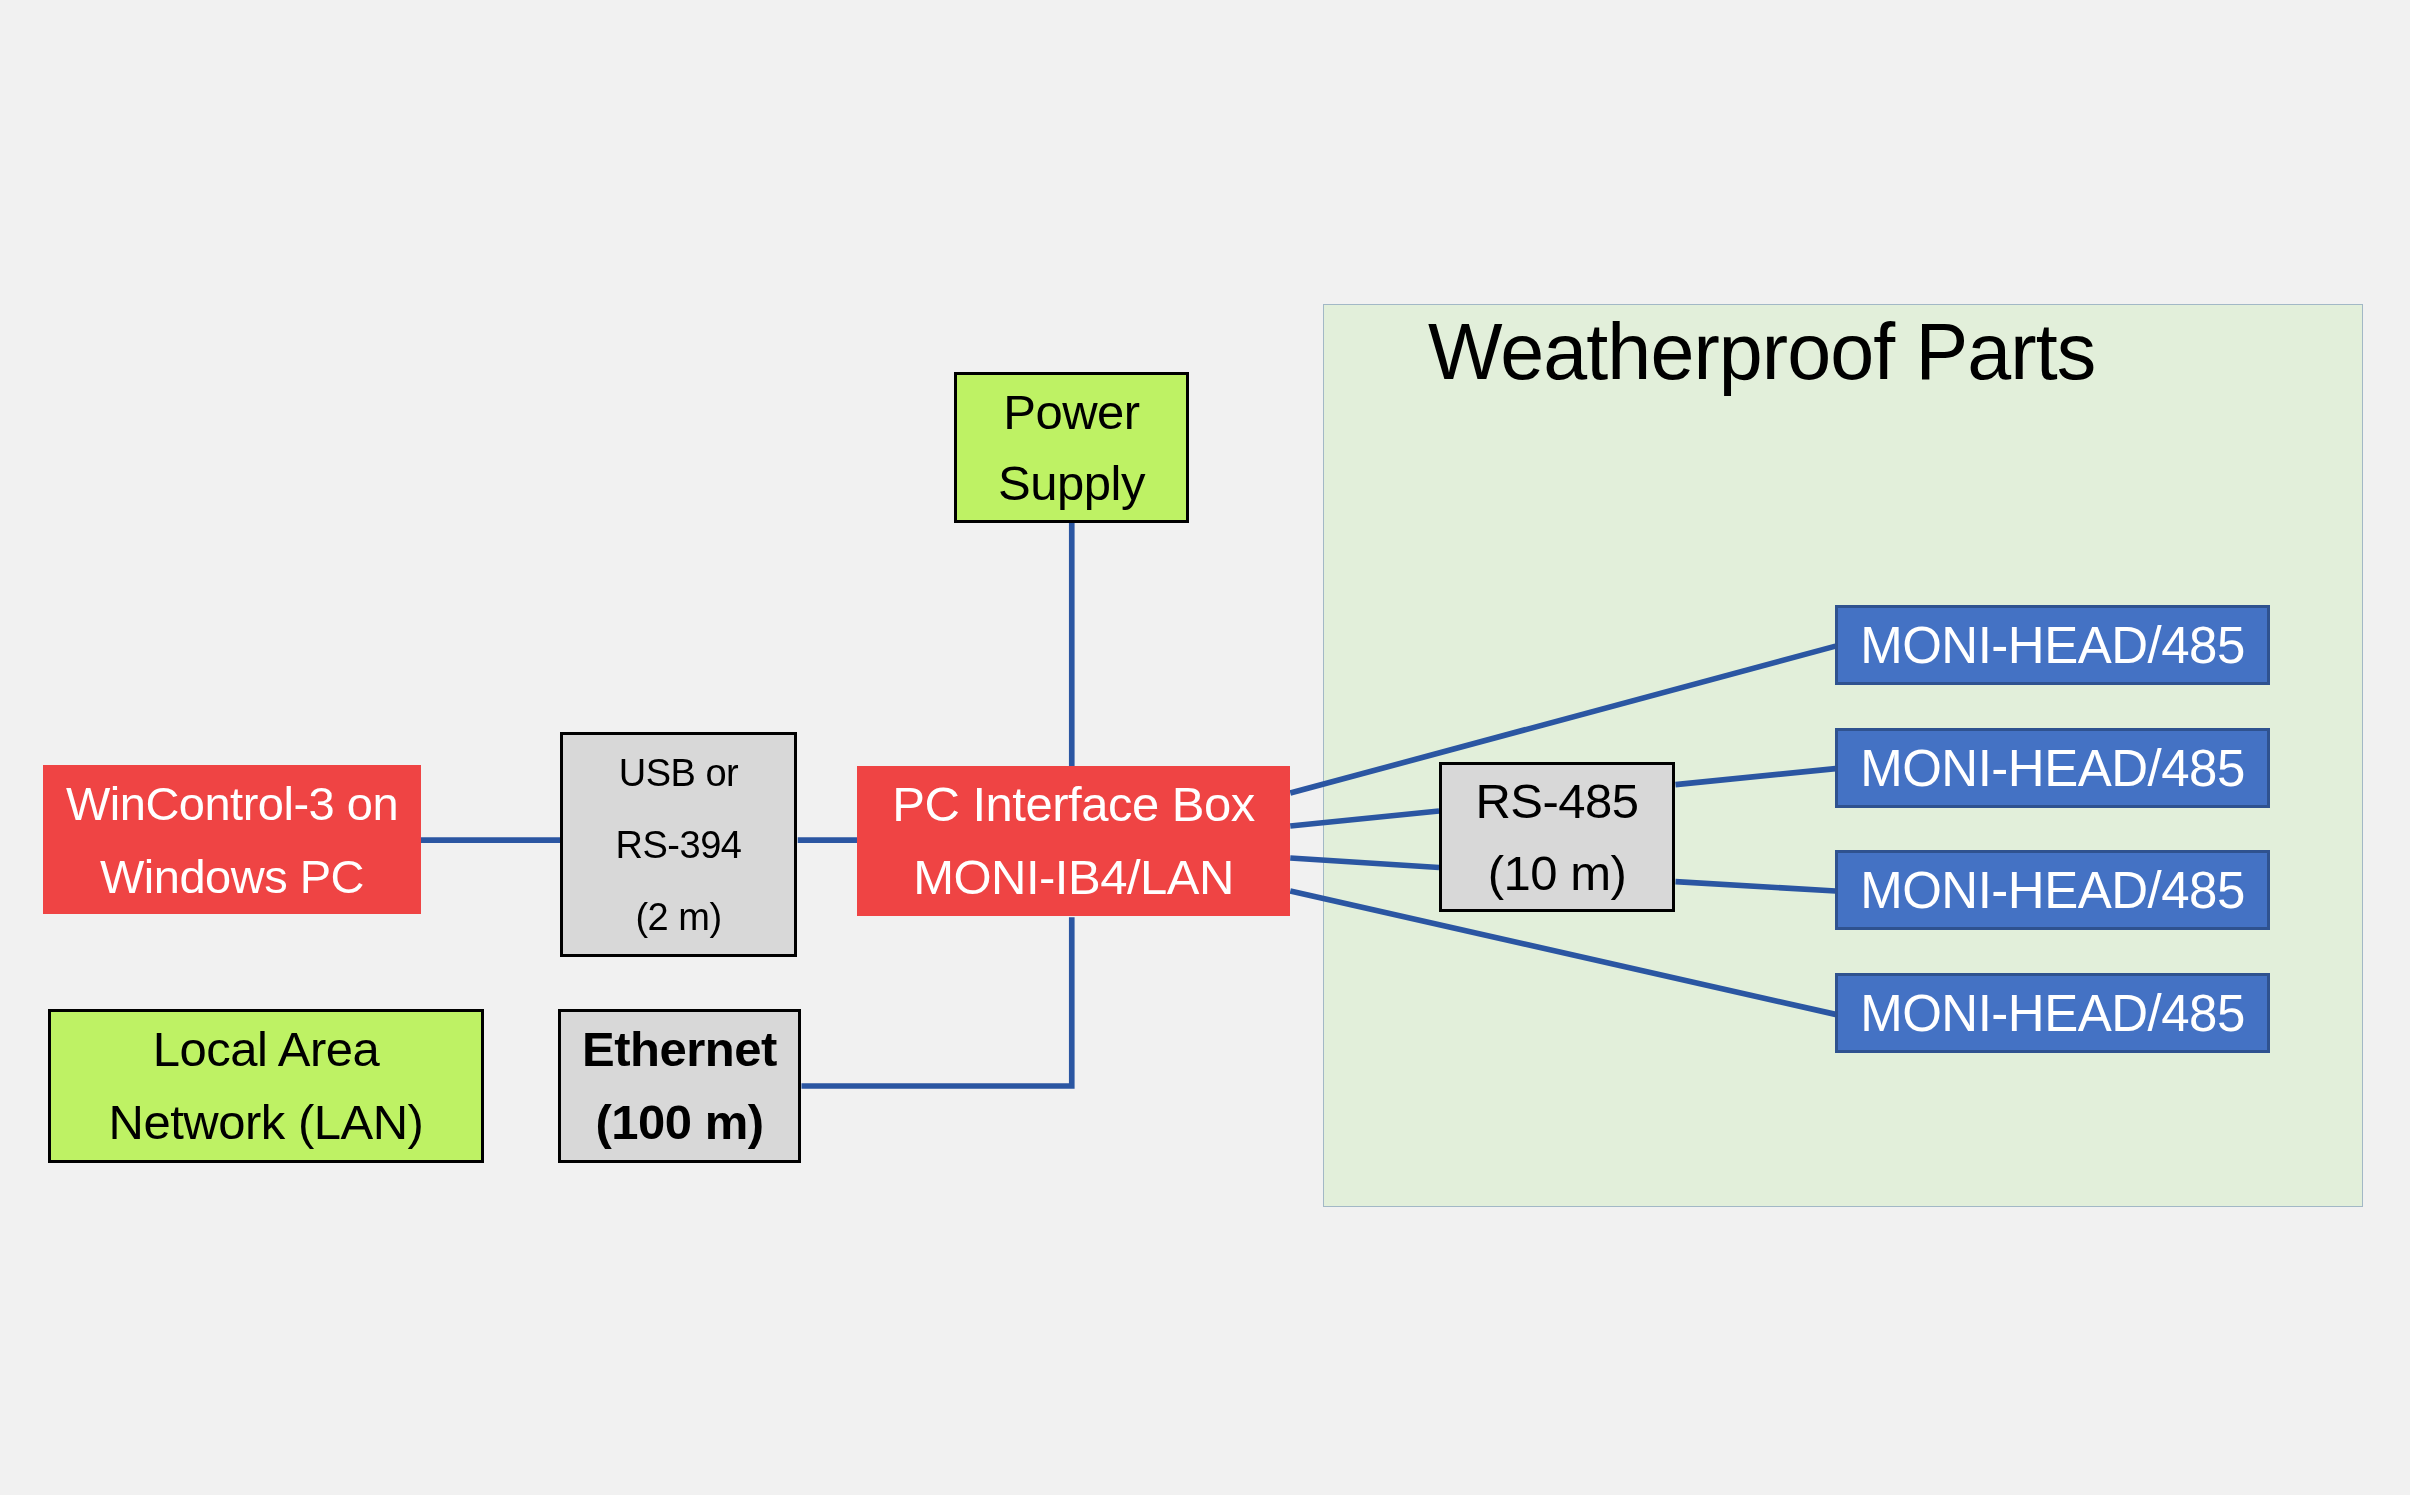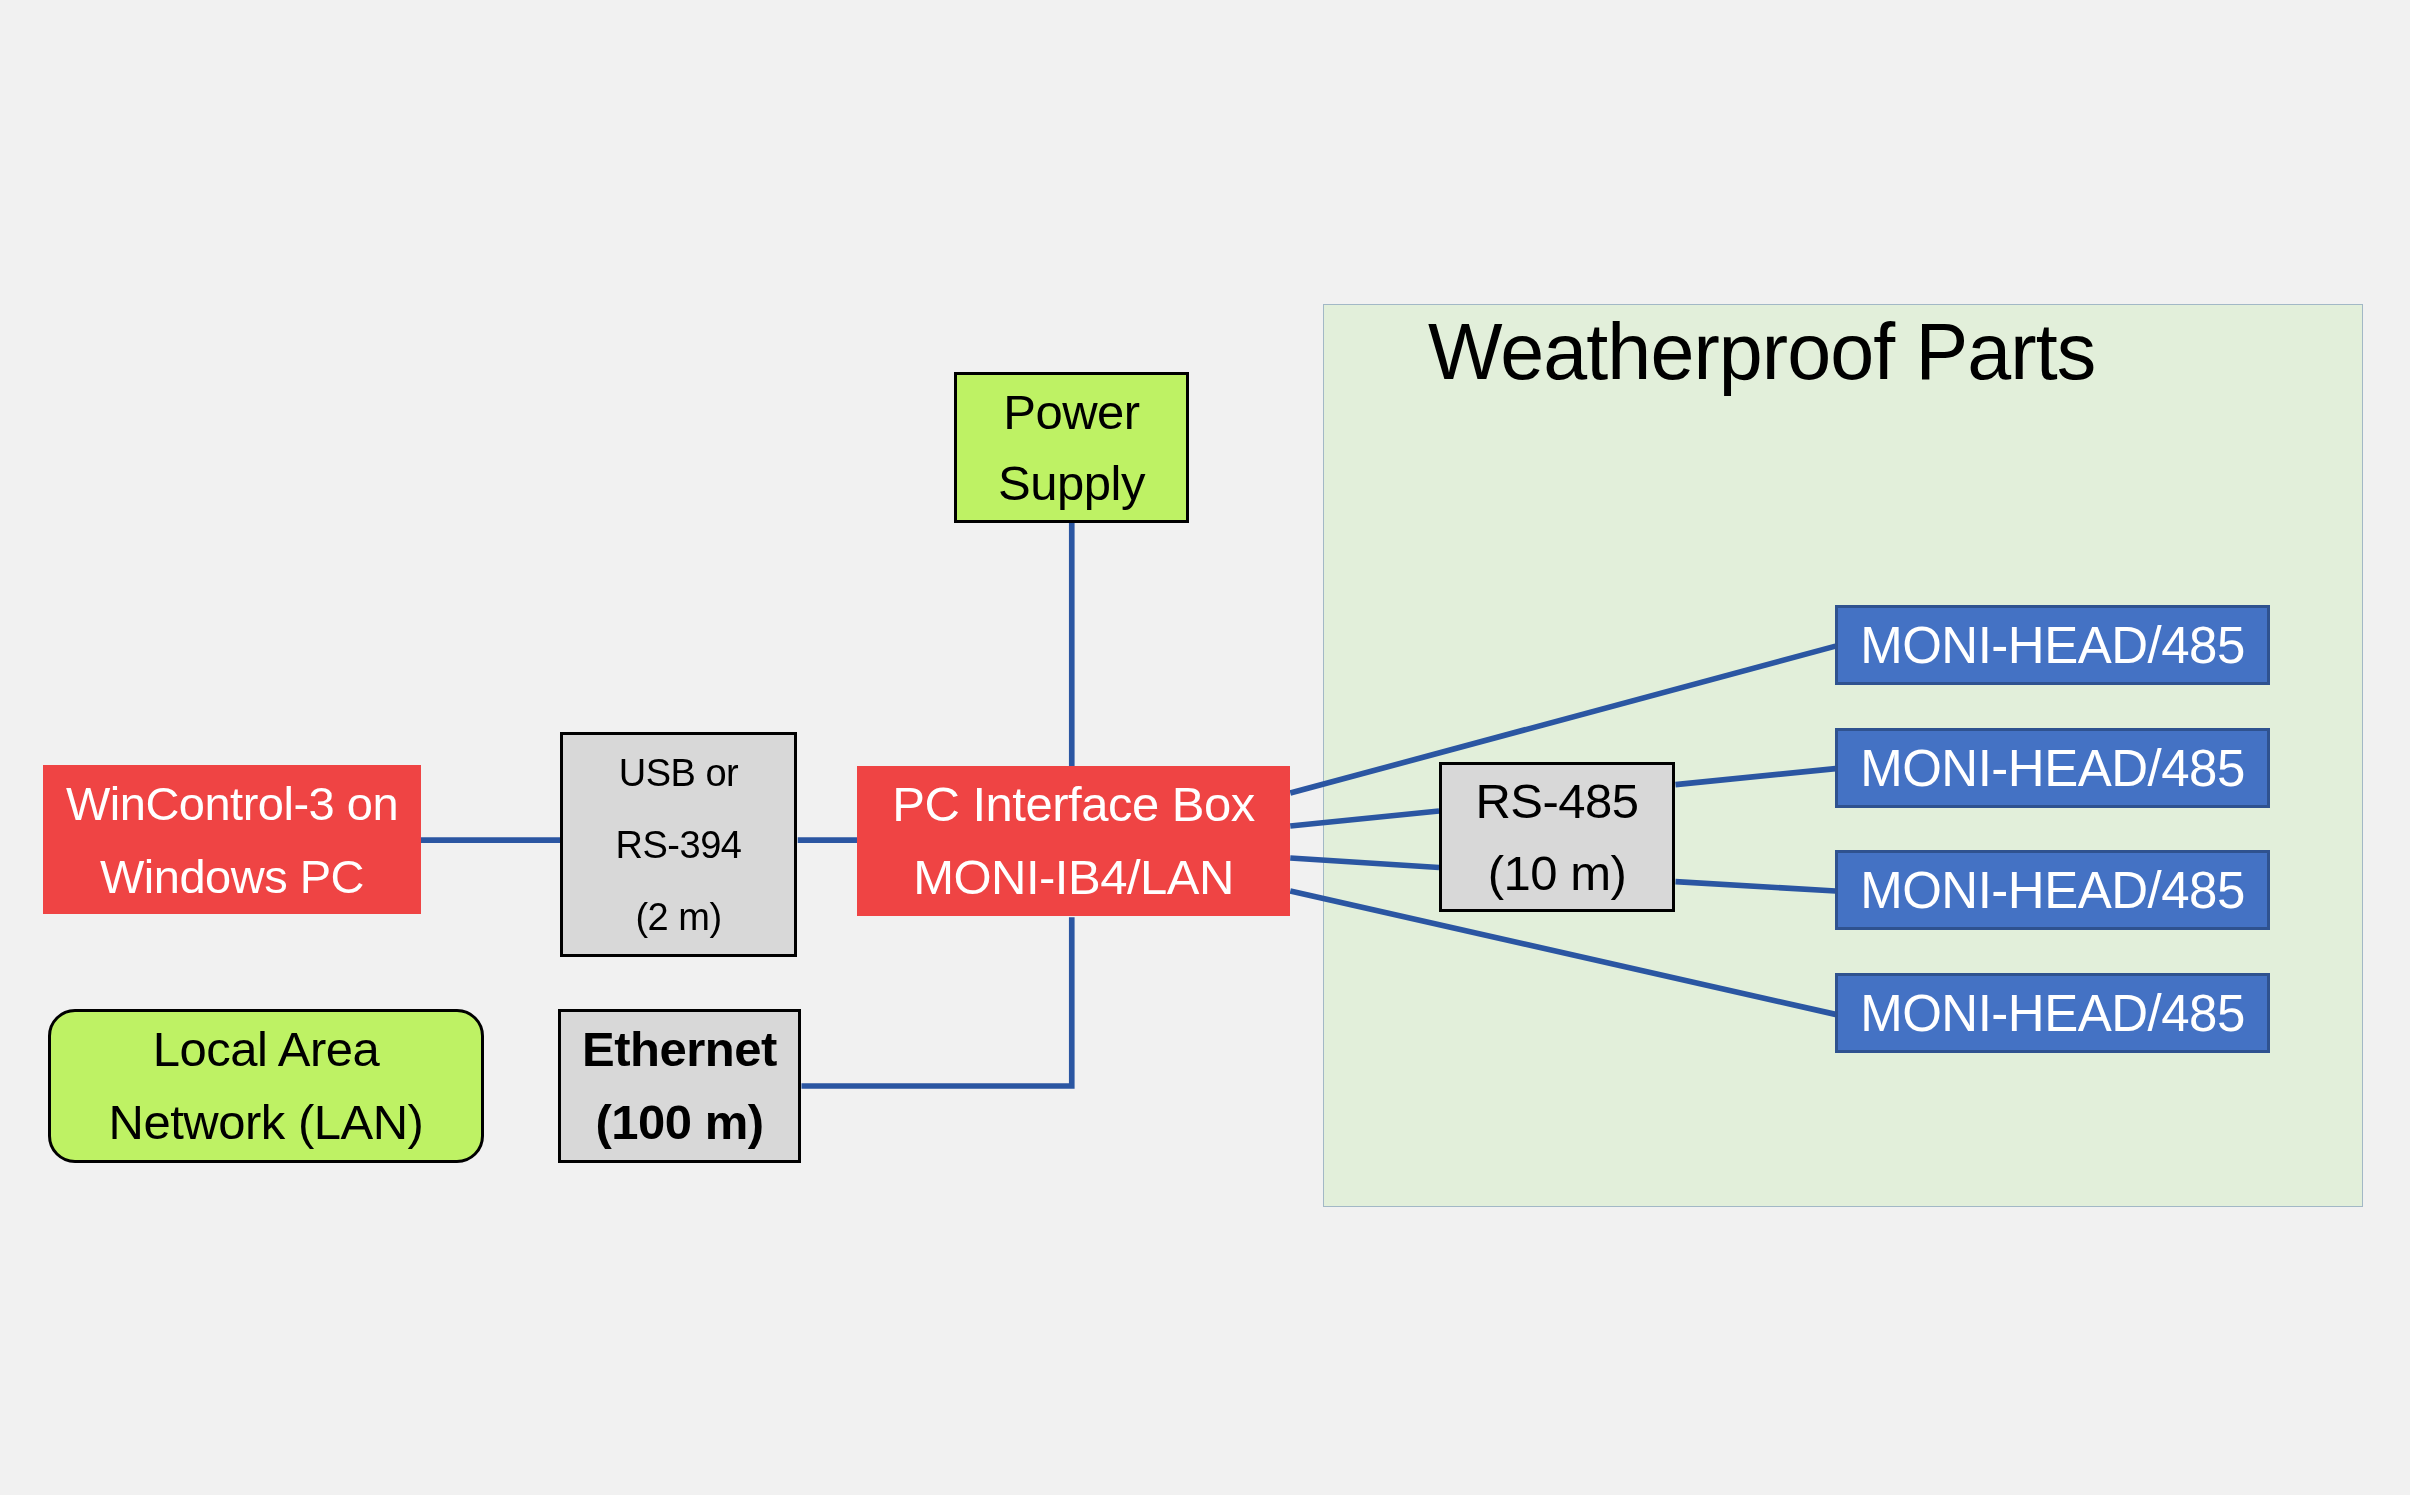--- a/index.html
+++ b/index.html
@@ -36,21 +36,21 @@
   .white{background:#bef264;color:#000;border:3.8px solid #000;}
   .moni{
     background:#4472c4;color:#ffffff;border:3.8px solid #2f528f;
     font-size:51px;line-height:1;white-space:nowrap;
   }
   
   .n-wincontrol{left:43px;top:765px;width:378px;height:149px;font-size:47px;line-height:73px;}
   .n-usb{left:560px;top:732px;width:237px;height:225px;font-size:38px;line-height:72px;}
   .n-pc{left:857px;top:766px;width:433px;height:150px;font-size:49px;line-height:73px;}
   .n-power{left:954px;top:372px;width:235px;height:151px;font-size:49px;line-height:71px;}
-  .n-lan{left:48px;top:1009px;width:436px;height:154px;font-size:49px;line-height:73px;border-radius:27px;}
+  .n-lan{left:48px;top:1009px;width:436px;height:154px;font-size:49px;line-height:73px;}
   .n-ethernet{left:558px;top:1009px;width:243px;height:154px;font-size:49px;line-height:73px;font-weight:bold;}
   .n-rs485{left:1439px;top:762px;width:236px;height:150px;font-size:49px;line-height:72px;}
   .n-moni1{left:1835px;top:605px;width:435px;height:80px;}
   .n-moni2{left:1835px;top:728px;width:435px;height:80px;}
   .n-moni3{left:1835px;top:850px;width:435px;height:80px;}
   .n-moni4{left:1835px;top:973px;width:435px;height:80px;}
   
   .bottom-strip{position:absolute;left:0;top:1495px;width:2411px;height:11.3px;background:#ffffff;}
 </style>
 </head>

